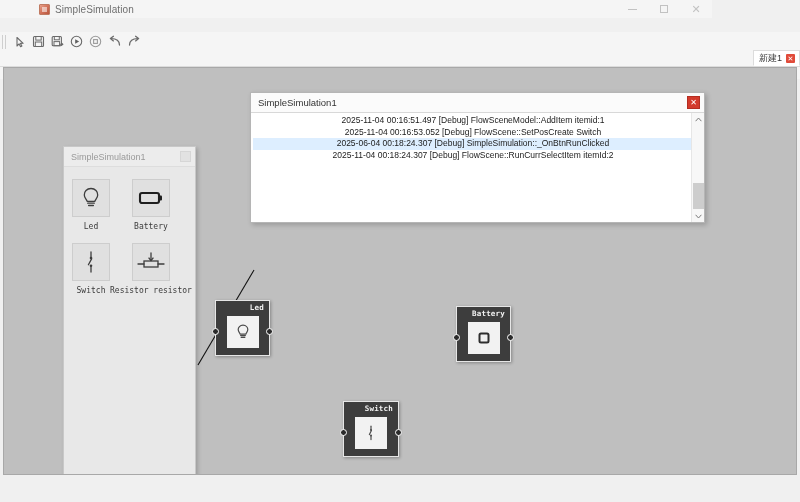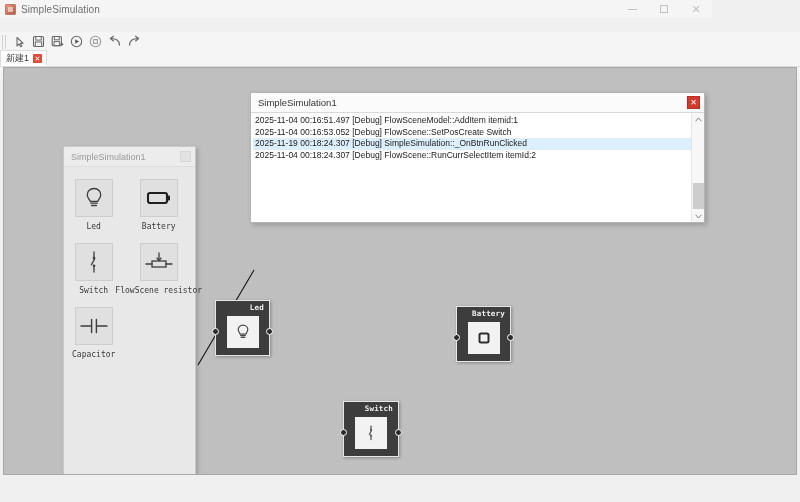--- a/index.html
+++ b/index.html
@@ -15,21 +15,21 @@
     position: relative;
     width: 800px; height: 502px;
     background: #f0f0f0;
   }
 
   
   .titlebar {
     position: absolute; left: 0; top: 0;
     width: 712px; height: 18px;
     background: #f5f5f5;
-    display: flex; align-items: center;
+    display: flex; align-items: center; padding-left: 34px;
   }
   .app-icon {
     width: 11px; height: 11px;
     margin-left: 5px; margin-right: 5px;
     background:
       linear-gradient(135deg,#e8a08a 0%, #d2725a 50%, #b9563e 100%);
     border: 1px solid #c07a62;
     border-radius: 1px;
     position: relative;
   }
@@ -84,21 +84,21 @@
     display: flex; align-items: center; justify-content: center;
   }
   .tb-btn svg { display:block; }
 
   
   .tabbar {
     position: absolute; left: 0; top: 51px;
     width: 800px; height: 16px;
     background: #f5f5f5;
     border-bottom: 1px solid #dcdcdc;
-    display: flex; align-items: flex-end;
+    display: flex; align-items: flex-end; justify-content: flex-end;
   }
   .tab {
     height: 16px;
     background: #ffffff;
     border: 1px solid #dcdcdc;
     border-bottom: 1px solid #ffffff;
     display: flex; align-items: center;
     padding: 0 4px 0 5px;
     gap: 4px;
     margin-left: 0px;
@@ -211,20 +211,21 @@
     padding: 2px 0 0 2px;
     overflow: hidden;
   }
   .log-row {
     font-size: 8.5px;
     color: #1b1b1b;
     line-height: 11.6px;
     white-space: nowrap;
     padding-left: 2px;
     font-family: "Liberation Sans", sans-serif;
+    text-align: center;
   }
   .log-row.sel { background: #ddeeff; }
   .log-scroll {
     width: 13px;
     background: #f7f7f7;
     border-left: 1px solid #e6e6e6;
     position: relative;
     display: flex; flex-direction: column;
     align-items: center;
   }
@@ -453,46 +454,37 @@
 
         <div class="pal-item">
           <div class="pal-icon">
             <svg width="30" height="26" viewBox="0 0 30 26">
               <rect x="8" y="12" width="14" height="6" fill="none" stroke="#3d3d3d" stroke-width="1.3"></rect>
               <path d="M2 15 L8 15 M22 15 L28 15" stroke="#3d3d3d" stroke-width="1.3" stroke-linecap="round"></path>
               <path d="M15 4 L15 11" stroke="#3d3d3d" stroke-width="1.3" stroke-linecap="round"></path>
               <path d="M12.6 8.6 L15 11.6 L17.4 8.6" fill="none" stroke="#3d3d3d" stroke-width="1.3" stroke-linejoin="round"></path>
             </svg>
           </div>
-          <span class="pal-label">FlowScene resistor</span>
-        </div>
-
-        <div class="pal-item">
-          <div class="pal-icon">
-            <svg width="30" height="26" viewBox="0 0 30 26">
-              <path d="M2 13 L12.6 13 M17.4 13 L28 13" stroke="#3d3d3d" stroke-width="1.3" stroke-linecap="round"></path>
-              <path d="M12.6 6.5 L12.6 19.5 M17.4 6.5 L17.4 19.5" stroke="#3d3d3d" stroke-width="1.4" stroke-linecap="round"></path>
-            </svg>
-          </div>
-          <span class="pal-label">Capacitor</span>
-        </div>
+          <span class="pal-label">Resistor resistor</span>
+        </div>
+
 
       </div>
     </div>
 
     <div class="logwin" style="left:246px; top:24px;">
       <div class="log-title">
         <span class="log-title-text">SimpleSimulation1</span>
         <span class="log-close">✕</span>
       </div>
       <div class="log-body">
         <div class="log-list">
           <div class="log-row">2025-11-04 00:16:51.497   [Debug] FlowSceneModel::AddItem itemid:1</div>
           <div class="log-row">2025-11-04 00:16:53.052   [Debug] FlowScene::SetPosCreate Switch</div>
-          <div class="log-row sel">2025-11-19 00:18:24.307   [Debug] SimpleSimulation::_OnBtnRunClicked</div>
+          <div class="log-row sel">2025-06-04 00:18:24.307   [Debug] SimpleSimulation::_OnBtnRunClicked</div>
           <div class="log-row">2025-11-04 00:18:24.307   [Debug] FlowScene::RunCurrSelectItem itemId:2</div>
         </div>
         <div class="log-scroll">
           <div class="sb-arrow">
             <svg width="7" height="5" viewBox="0 0 7 5">
                 <path d="M0.6 4.2 L3.5 1 L6.4 4.2" fill="none" stroke="#7a7a7a" stroke-width="1"></path>
               </svg>
           </div>
           <div class="sb-track">
             <div class="sb-thumb" style="top:58px; height:26px;"></div>

